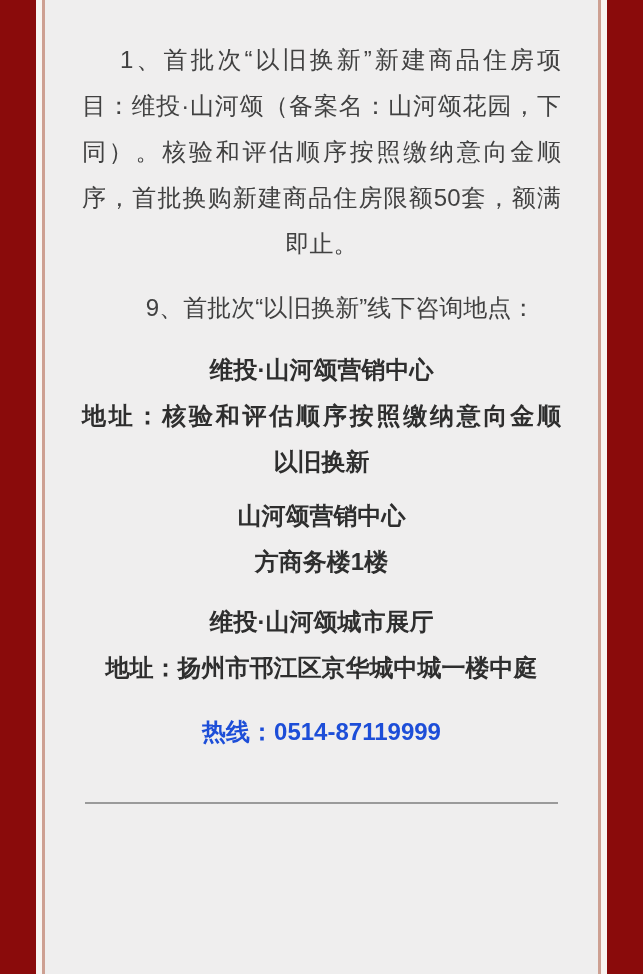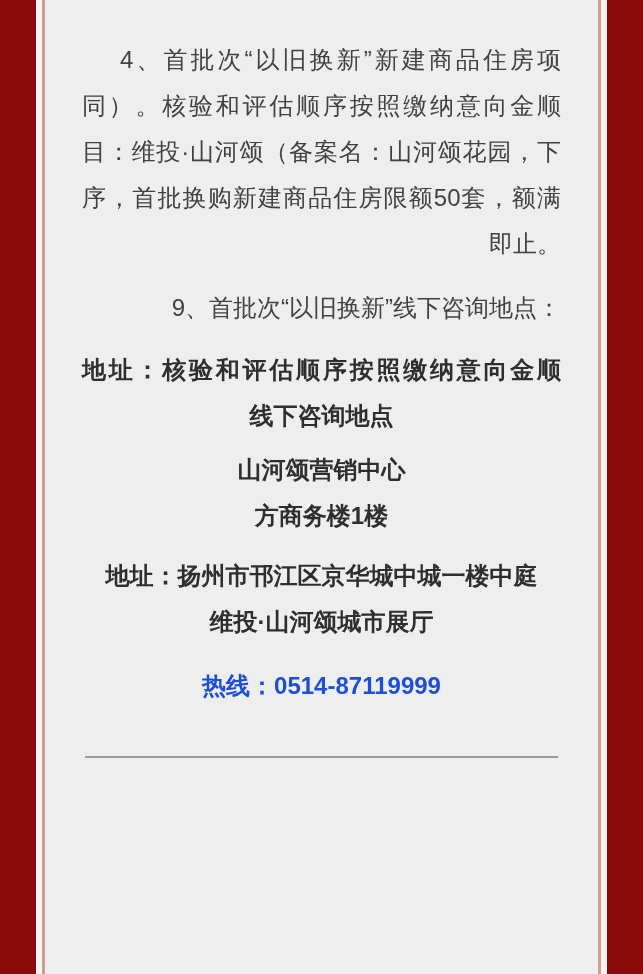--- a/index.html
+++ b/index.html
@@ -43,21 +43,21 @@
     font-size: 24px;
     line-height: 46px;
   }
   .para { margin: 0 0 0 0; }
   .para-7 { margin-bottom: 18px; }
   .para-8 { margin-bottom: 15px; }
   .para-9 { margin-bottom: 16px; }
   .ln {
     min-height: 46px;
     line-height: 46px;
-    text-align: right;
+    text-align: center;
   }
   .j {
     text-align: justify;
     text-align-last: justify;
   }
   .c {
     text-align: center;
   }
   .ind {
     text-indent: 38px;
@@ -83,45 +83,46 @@
 <body>
 
 <div class="page">
   <div class="band-red"></div>
   <div class="band-gap"></div>
   <div class="band-line"></div>
 
   <div class="content">
 
     <div class="para para-7">
-      <div class="ln j ind">4、首批次“以旧换新”新建商品住房项</div>
+      <div class="ln j ind">1、首批次“以旧换新”新建商品住房项</div>
+      <div class="ln j">目：维投·山河颂（备案名：山河颂花园，下</div>
       <div class="ln j">同）。核验和评估顺序按照缴纳意向金顺</div>
-      <div class="ln j">目：维投·山河颂（备案名：山河颂花园，下</div>
       <div class="ln j">序，首批换购新建商品住房限额50套，额满</div>
       <div class="ln">即止。</div>
     </div>
 
 
     <div class="para para-9">
       <div class="ln ind">9、首批次“以旧换新”线下咨询地点：</div>
     </div>
 
     <div class="loc loc-1">
+      <div class="ln c">维投·山河颂营销中心</div>
       <div class="ln j">地址：核验和评估顺序按照缴纳意向金顺</div>
-      <div class="ln c">线下咨询地点</div>
+      <div class="ln c">以旧换新</div>
     </div>
 
     <div class="loc loc-2">
       <div class="ln c">山河颂营销中心</div>
       <div class="ln c">方商务楼1楼</div>
     </div>
 
     <div class="loc loc-3">
+      <div class="ln c">维投·山河颂城市展厅</div>
       <div class="ln c">地址：扬州市邗江区京华城中城一楼中庭</div>
-      <div class="ln c">维投·山河颂城市展厅</div>
     </div>
 
     <div class="hotline ln c">热线：0514-87119999</div>
 
     <div class="divider"></div>
 
   </div>
 
   <div class="band-line"></div>
   <div class="band-gap"></div>

